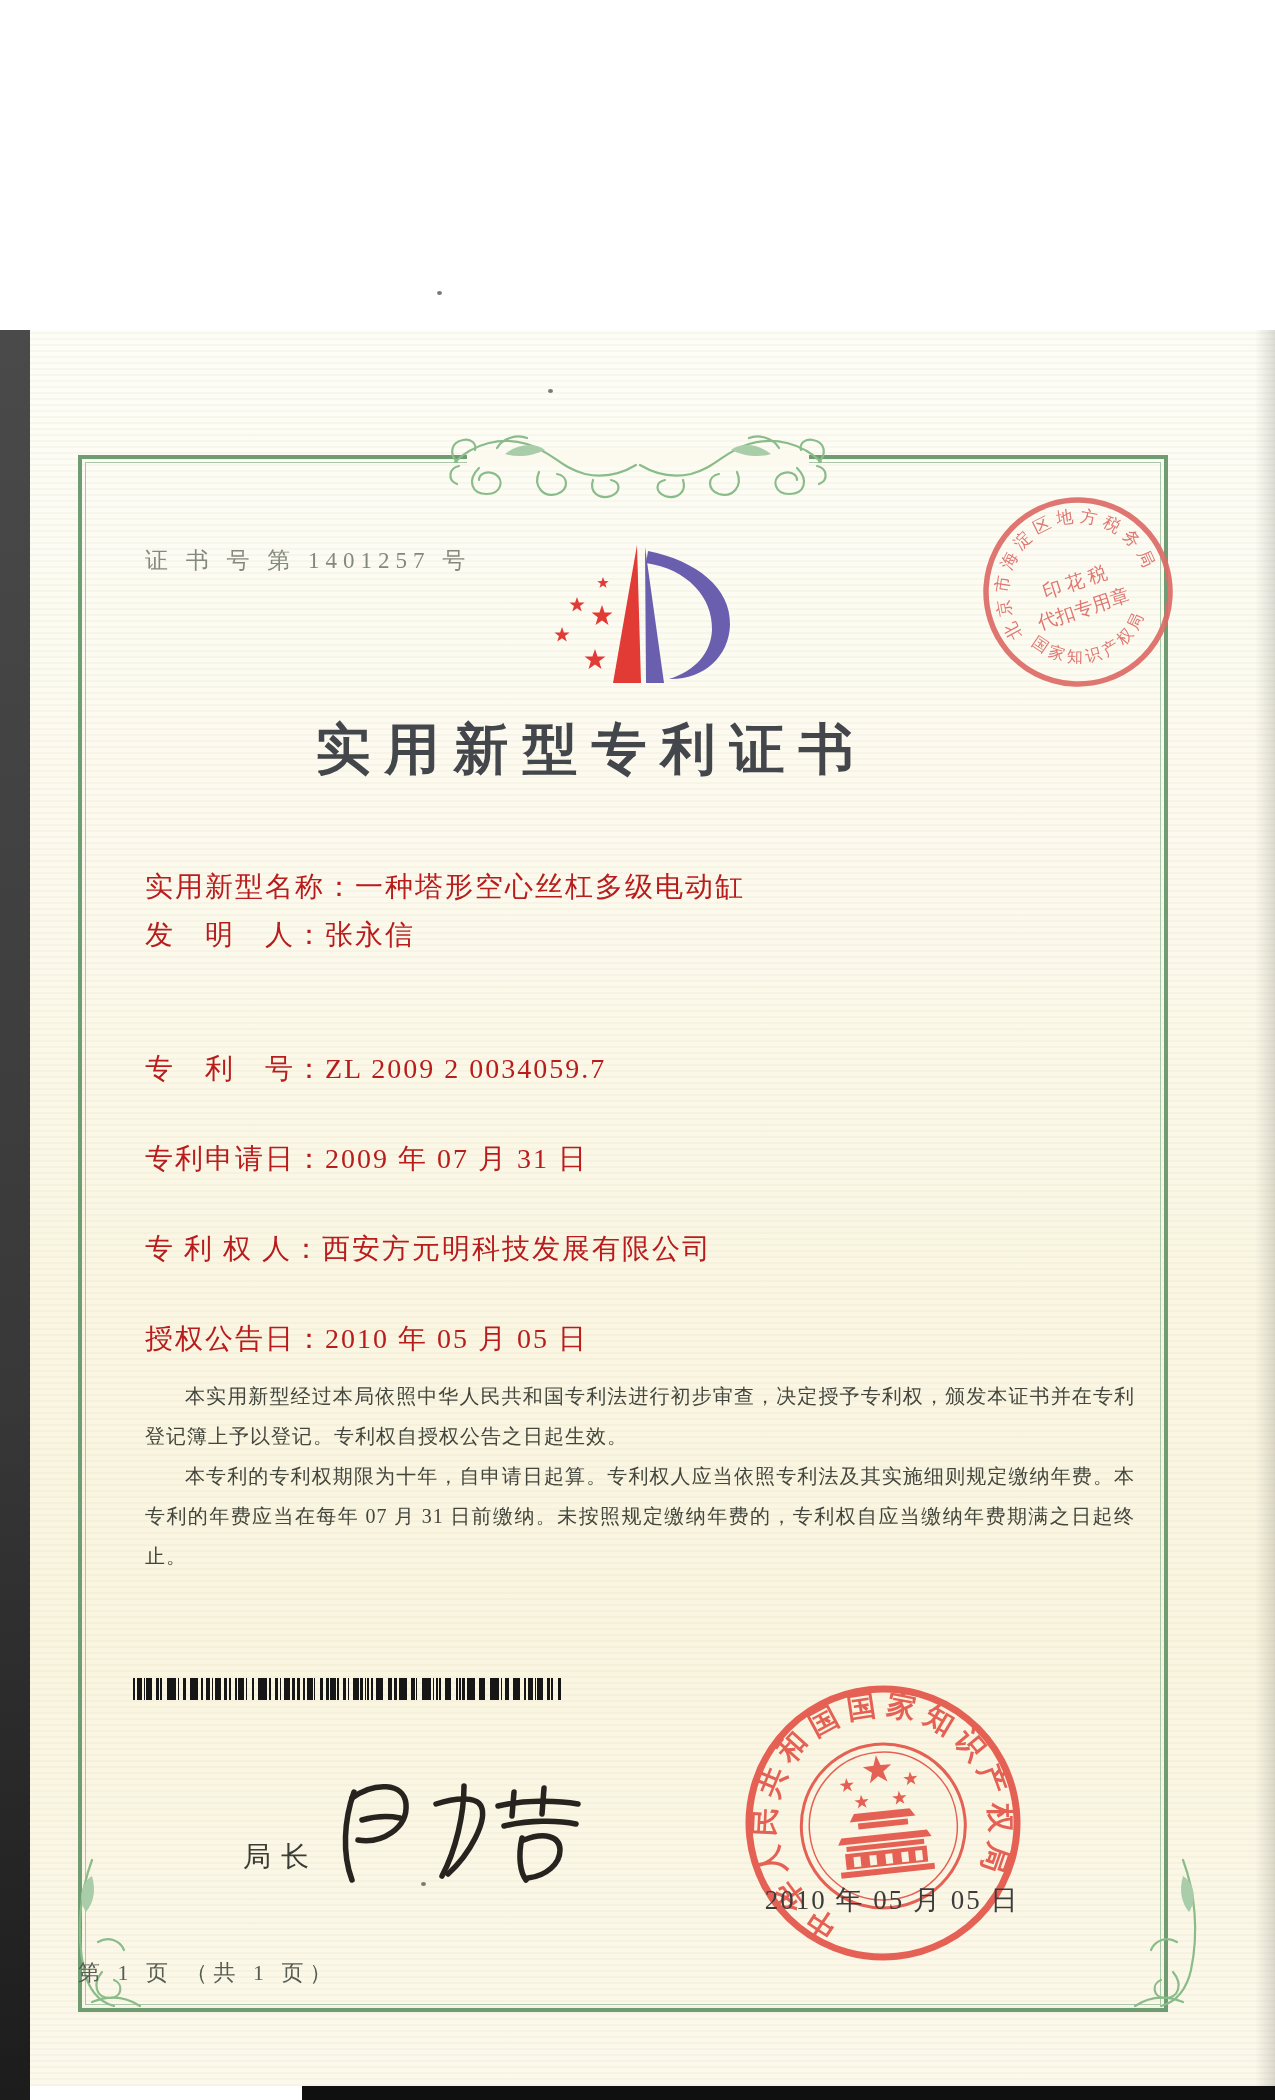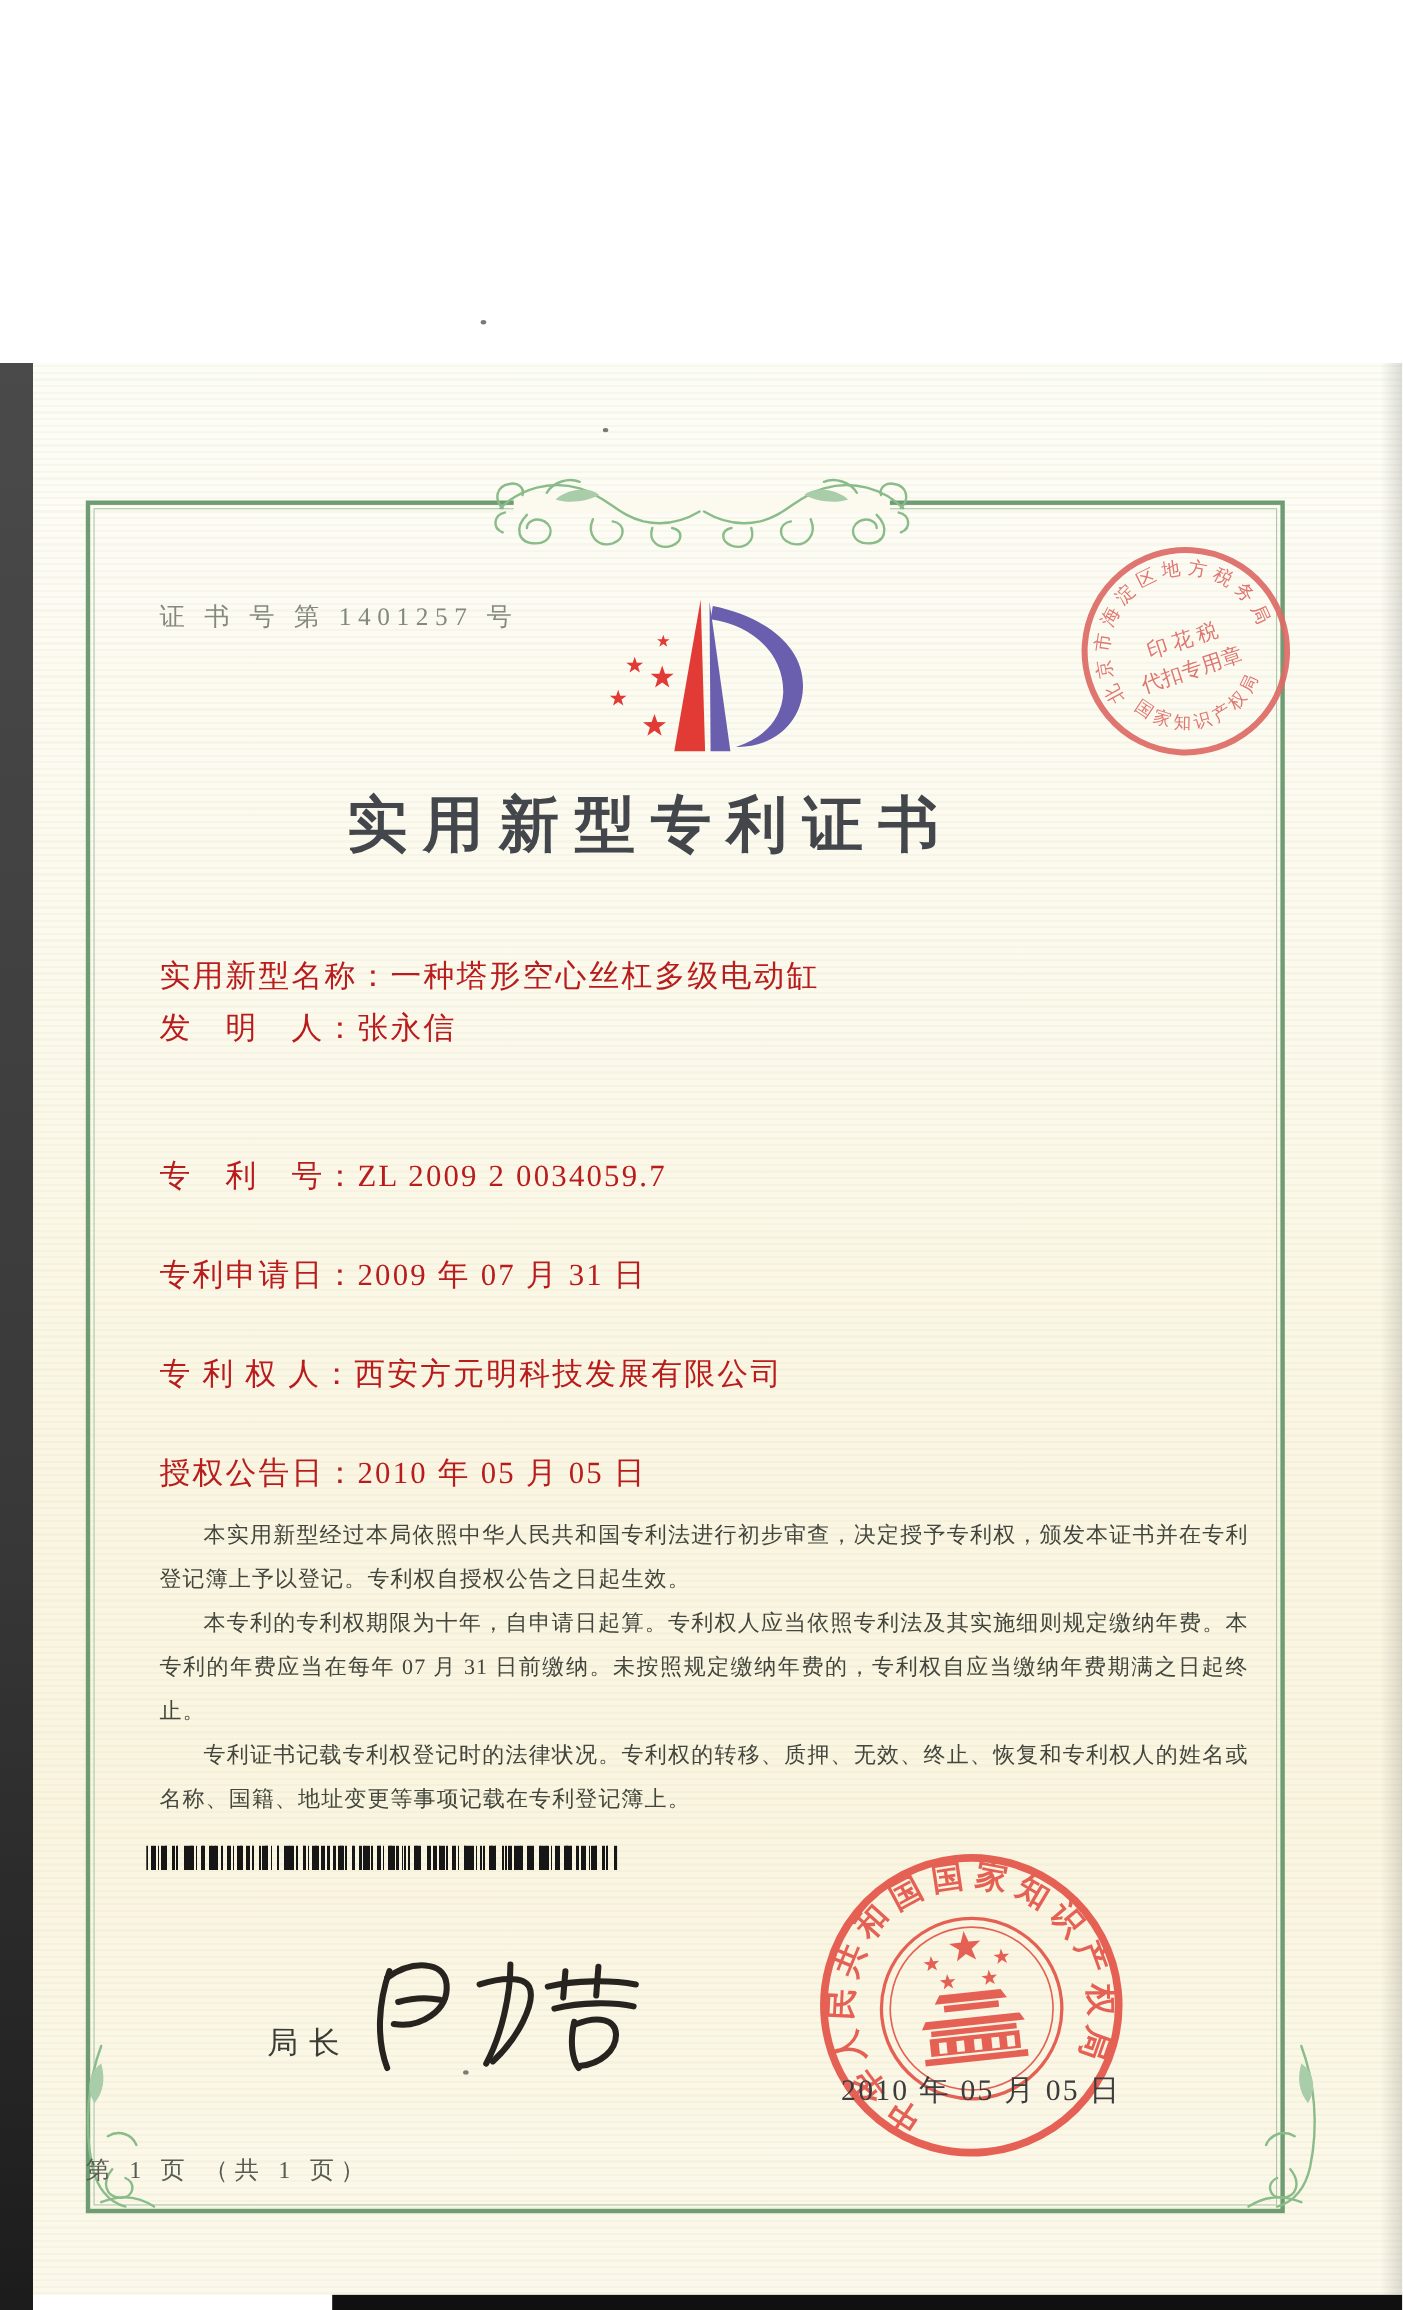--- a/index.html
+++ b/index.html
@@ -138,21 +138,20 @@
   <div class="field f0"><span>实用新型名称：</span><span>一种塔形空心丝杠多级电动缸</span></div>
   <div class="field f1"><span>发　明　人：</span><span>张永信</span></div>
   <div class="field f2"><span>专　利　号：</span><span>ZL 2009 2 0034059.7</span></div>
   <div class="field f3"><span>专利申请日：</span><span>2009 年 07 月 31 日</span></div>
   <div class="field f4"><span>专 利 权 人：</span><span>西安方元明科技发展有限公司</span></div>
   <div class="field f5"><span>授权公告日：</span><span>2010 年 05 月 05 日</span></div>
 
   <div class="body-text">
     <p>本实用新型经过本局依照中华人民共和国专利法进行初步审查，决定授予专利权，颁发本证书并在专利登记簿上予以登记。专利权自授权公告之日起生效。</p>
     <p>本专利的专利权期限为十年，自申请日起算。专利权人应当依照专利法及其实施细则规定缴纳年费。本专利的年费应当在每年 07 月 31 日前缴纳。未按照规定缴纳年费的，专利权自应当缴纳年费期满之日起终止。</p>
-    <p>专利证书记载专利权登记时的法律状况。专利权的转移、质押、无效、终止、恢复和专利权人的姓名或名称、国籍、地址变更等事项记载在专利登记簿上。</p>
   </div>
 
   <div class="barcode"></div>
 
   <div class="role">局长</div>
 
   <svg class="sig" viewBox="0 0 280 150">
     <g fill="none" stroke="#27241f" stroke-width="5.5" stroke-linecap="round" stroke-linejoin="round">
       <path d="M 36,34 C 26,62 24,96 34,122"></path>
       <path d="M 34,40 C 56,24 86,24 88,46 C 90,70 64,86 40,82"></path>

